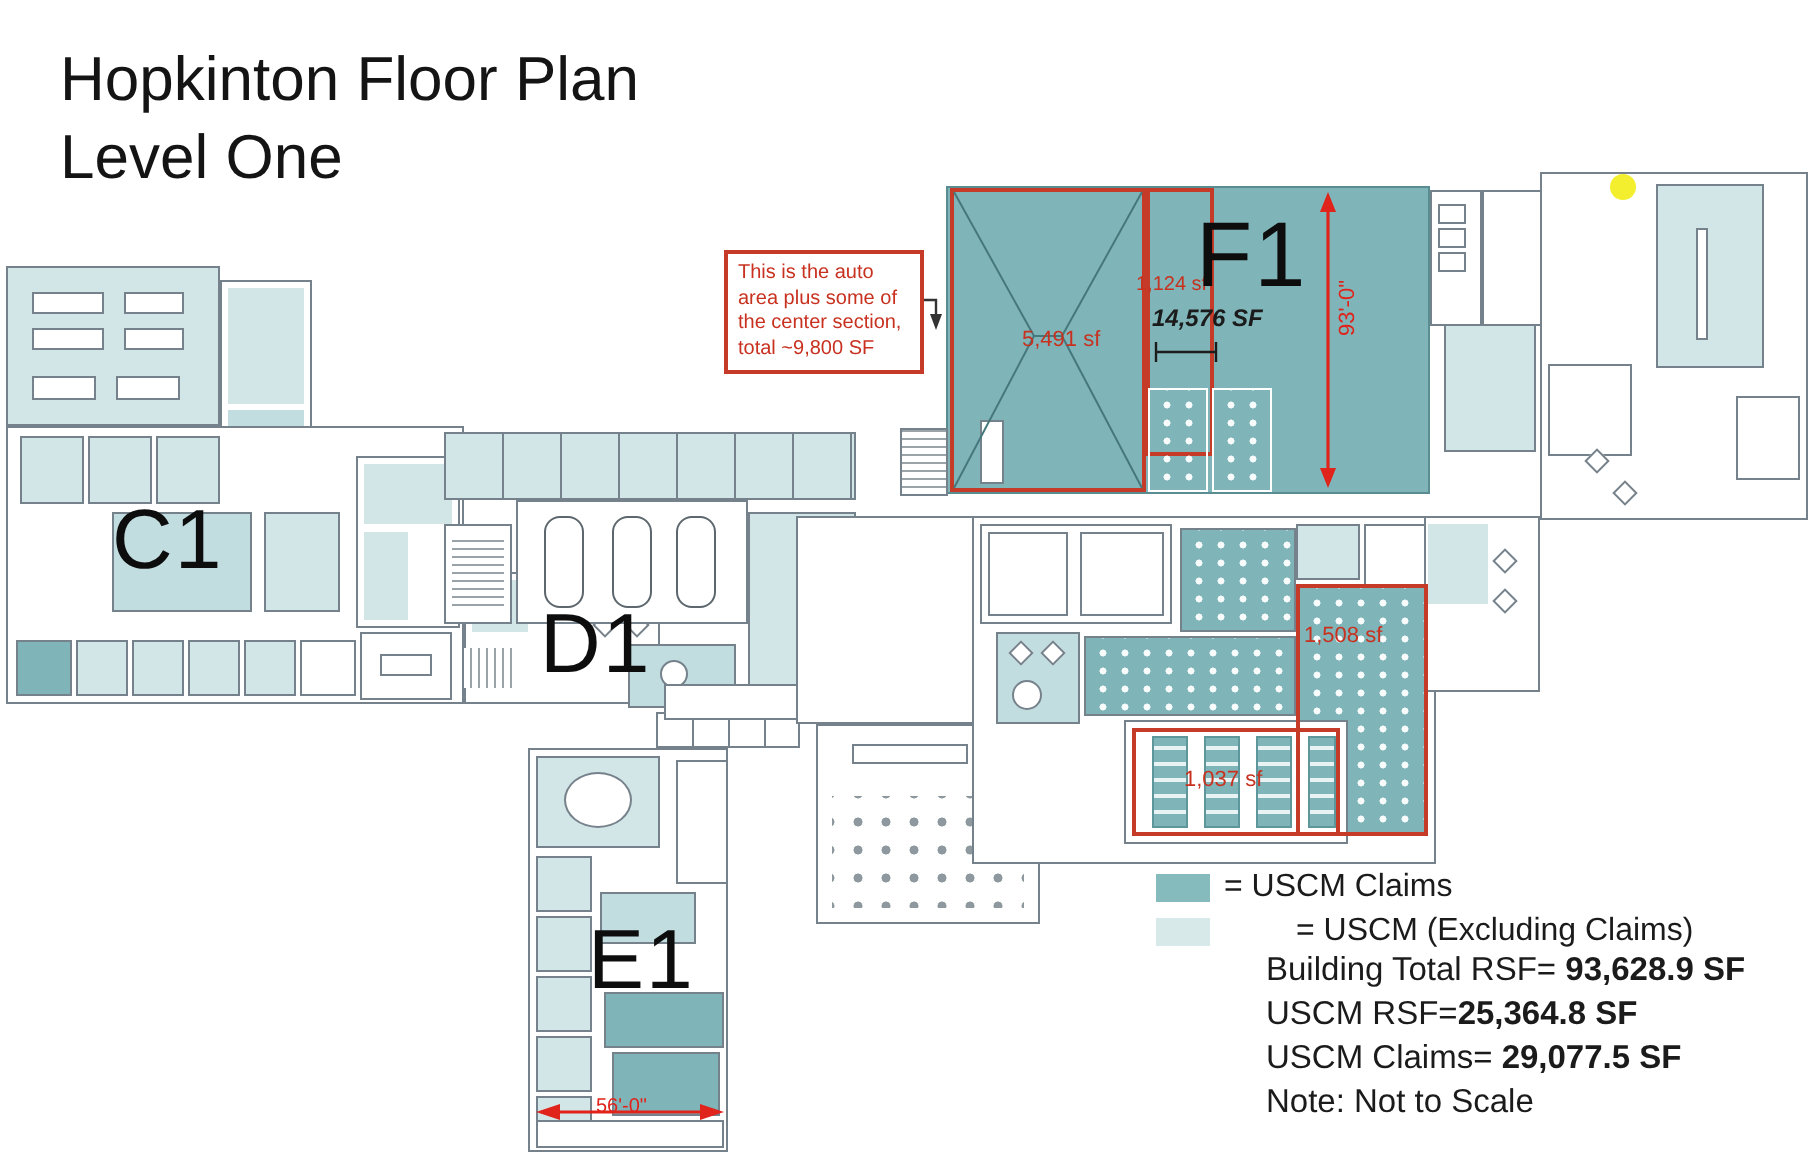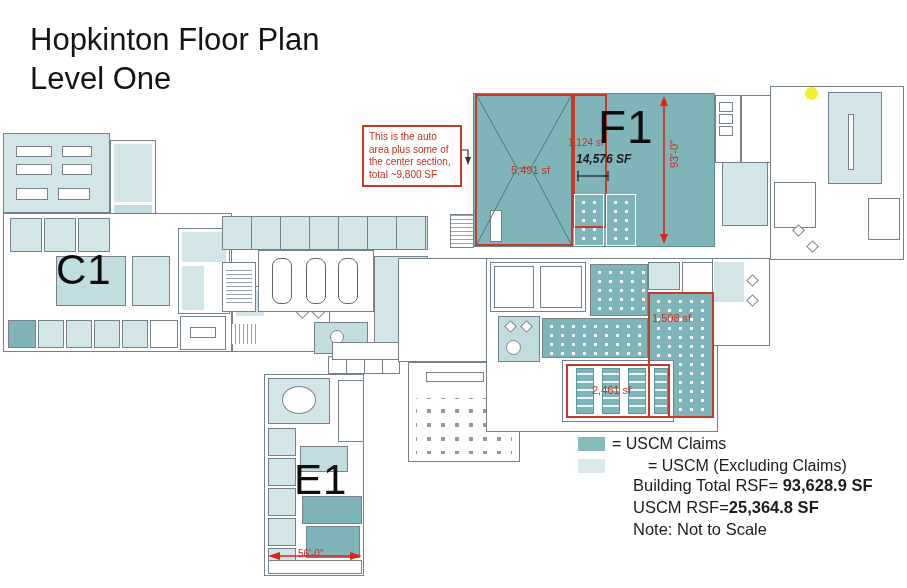--- a/index.html
+++ b/index.html
@@ -92,20 +92,21 @@
   <div class="table-v" style="left:272px;top:258px;"></div>
   <div class="table-v" style="left:306px;top:258px;"></div>
   <div class="table-v" style="left:338px;top:258px;"></div>
   <div class="room lt" style="left:374px;top:256px;width:54px;height:92px;"></div>
   <div class="room" style="left:222px;top:262px;width:34px;height:50px;"></div>
   <div class="room hatch nb" style="left:226px;top:268px;width:26px;height:38px;"></div>
   <div class="room mt" style="left:314px;top:322px;width:54px;height:32px;"></div>
   <div class="circ" style="left:330px;top:330px;width:14px;height:14px;"></div>
   <div class="room hatchv nb" style="left:232px;top:324px;width:26px;height:20px;"></div>
   <div class="room divrow2" style="left:328px;top:356px;width:72px;height:18px;"></div>
+  <div class="zone" style="left:270px;top:298px;">D1</div>
 
   <div class="room" style="left:332px;top:342px;width:158px;height:18px;"></div>
   <div class="room" style="left:398px;top:258px;width:90px;height:104px;"></div>
 
   <div class="room" style="left:408px;top:362px;width:112px;height:100px;"></div>
   <div class="room" style="left:426px;top:372px;width:58px;height:10px;"></div>
   <div class="cafgrid" style="left:416px;top:398px;width:96px;height:56px;"></div>
 
   <div class="room" style="left:264px;top:374px;width:100px;height:202px;"></div>
   <div class="room lt" style="left:268px;top:378px;width:62px;height:46px;"></div>
@@ -137,21 +138,21 @@
   <div class="room" style="left:682px;top:262px;width:32px;height:52px;"></div>
   <div class="room dk chairs nb" style="left:650px;top:294px;width:62px;height:122px;"></div>
   <div class="redbox" style="left:648px;top:292px;width:66px;height:126px;"></div>
   <div class="redtext" style="left:652px;top:312px;text-align:center;">1,508 sf</div>
   <div class="room" style="left:562px;top:360px;width:112px;height:62px;"></div>
   <div class="redbox" style="left:566px;top:364px;width:104px;height:54px;"></div>
   <div class="bank" style="left:576px;top:368px;width:18px;height:46px;"></div>
   <div class="bank" style="left:602px;top:368px;width:18px;height:46px;"></div>
   <div class="bank" style="left:628px;top:368px;width:18px;height:46px;"></div>
   <div class="bank" style="left:654px;top:368px;width:14px;height:46px;"></div>
-  <div class="redtext" style="left:592px;top:384px;">2,461 sf</div>
+  <div class="redtext" style="left:592px;top:384px;">1,037 sf</div>
   <div class="room" style="left:712px;top:258px;width:58px;height:88px;"></div>
   <div class="room lt nb" style="left:714px;top:262px;width:30px;height:40px;"></div>
   <div class="dia" style="left:748px;top:276px;"></div>
   <div class="dia" style="left:748px;top:296px;"></div>
 
   <div class="abs dk" style="left:473px;top:93px;width:242px;height:154px;border:1px solid #5a8d91;"></div>
   <div class="redbox" style="left:475px;top:94px;width:98px;height:152px;"></div>
   <div class="room" style="left:490px;top:210px;width:12px;height:32px;"></div>
   <div class="redbox" style="left:573px;top:94px;width:34px;height:134px;"></div>
   <div class="abs wb chairs" style="left:574px;top:194px;width:30px;height:52px;z-index:5;"></div>
@@ -210,17 +211,18 @@
   </svg>
 
   <div id="legend">
     <div class="swatch" style="left:578px;top:437px;background:#85bbbd;"></div>
     <div class="leg-line" style="left:612px;top:435px;">= USCM Claims</div>
     <div class="swatch" style="left:578px;top:459px;background:#d7e9e9;"></div>
     <div class="leg-line" style="left:648px;top:457px;">= USCM (Excluding Claims)</div>
     <div id="stats">
       <div><span>Building Total RSF= </span><b>93,628.9 SF</b></div>
       <div><span>USCM RSF=</span><b>25,364.8 SF</b></div>
+      <div><span>USCM Claims= </span><b>29,077.5 SF</b></div>
       <div>Note: Not to Scale</div>
     </div>
   </div>
 
 </div>
 
 </body></html>

